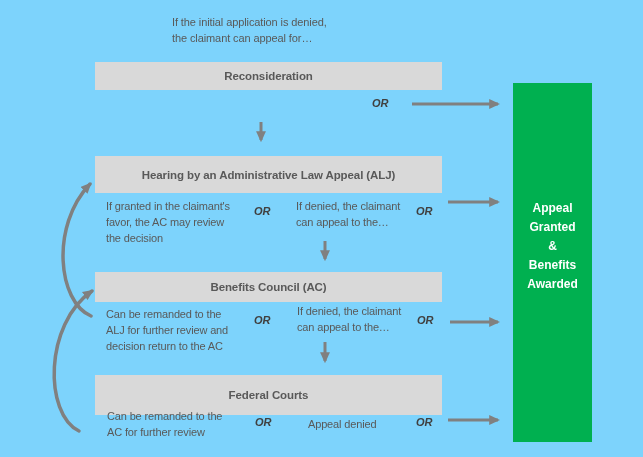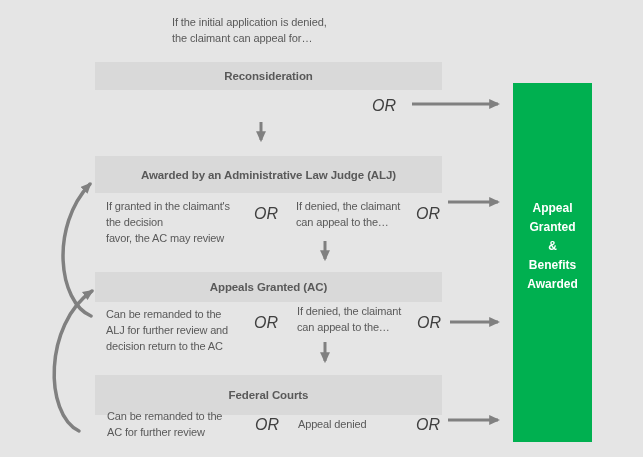--- a/index.html
+++ b/index.html
@@ -6,21 +6,21 @@
     --green:#00b050;
     --box-gray:#d9d9d9;
     --text:#595959;
     --or:#404040;
     --arrow:#808080;
   }
   html,body{margin:0;padding:0;background:#fff;}
   .canvas{
     position:relative;
     width:643px;height:457px;
-    background:#e5e5e5;
+    background:#7dd3fc;
     font-family:"Liberation Sans", sans-serif;
     color:var(--text);
     overflow:hidden;
   }
   .arrows{position:absolute;left:0;top:0;pointer-events:none;}
   .intro{
     position:absolute;left:172px;top:14px;
     font-size:11px;line-height:16px;letter-spacing:-0.1px;
   }
   .stage-box{
@@ -28,21 +28,21 @@
     background:var(--box-gray);
     display:flex;align-items:center;justify-content:center;
   }
   .stage-title{
     font-weight:bold;font-size:11.5px;letter-spacing:-0.1px;color:var(--text);
   }
   .note{
     position:absolute;font-size:11px;line-height:16px;letter-spacing:-0.15px;color:var(--text);
   }
   .or{
-    position:absolute;font-size:16px;font-weight:normal;font-style:italic;
+    position:absolute;font-size:11px;font-weight:bold;font-style:italic;
     color:var(--or);letter-spacing:0;
   }
   .outcome-box{
     position:absolute;left:513px;top:83px;width:79px;height:359px;
     background:var(--green);
     display:flex;flex-direction:column;align-items:center;justify-content:center;
     padding-bottom:32px;box-sizing:border-box;
   }
   .outcome-line{
     color:#ffffff;font-weight:bold;font-size:12px;line-height:19px;text-align:center;
@@ -76,37 +76,37 @@
   <div class="intro">
     <div>If the initial application is denied,</div>
     <div>the claimant can appeal for…</div>
   </div>
 
   <div class="stage-box" style="top:62px;height:28px">
     <span class="stage-title">Reconsideration</span>
   </div>
 
   <div class="stage-box" style="top:156px;height:37px">
-    <span class="stage-title">Awarded by an Administrative Law Judge (ALJ)</span>
+    <span class="stage-title">Hearing by an Administrative Law Appeal (ALJ)</span>
   </div>
 
   <div class="stage-box" style="top:272px;height:30px">
-    <span class="stage-title">Appeals Granted (AC)</span>
+    <span class="stage-title">Benefits Council (AC)</span>
   </div>
 
   <div class="stage-box" style="top:375px;height:40px">
     <span class="stage-title">Federal Courts</span>
   </div>
 
   <span class="or" style="left:372px;top:97px">OR</span>
 
   <div class="note" style="left:106px;top:198px">
     <div>If granted in the claimant's</div>
+    <div>favor, the AC may review</div>
     <div>the decision</div>
-    <div>favor, the AC may review</div>
   </div>
   <span class="or" style="left:254px;top:205px">OR</span>
   <div class="note" style="left:296px;top:198px">
     <div>If denied, the claimant</div>
     <div>can appeal to the…</div>
   </div>
   <span class="or" style="left:416px;top:205px">OR</span>
 
   <div class="note" style="left:106px;top:306px">
     <div>Can be remanded to the</div>
@@ -118,21 +118,21 @@
     <div>If denied, the claimant</div>
     <div>can appeal to the…</div>
   </div>
   <span class="or" style="left:417px;top:314px">OR</span>
 
   <div class="note" style="left:107px;top:408px">
     <div>Can be remanded to the</div>
     <div>AC for further review</div>
   </div>
   <span class="or" style="left:255px;top:416px">OR</span>
-  <div class="note" style="left:298px;top:416px">Appeal denied</div>
+  <div class="note" style="left:308px;top:416px">Appeal denied</div>
   <span class="or" style="left:416px;top:416px">OR</span>
 
   <div class="outcome-box">
     <div class="outcome-line">Appeal</div>
     <div class="outcome-line">Granted</div>
     <div class="outcome-line">&amp;</div>
     <div class="outcome-line">Benefits</div>
     <div class="outcome-line">Awarded</div>
   </div>
 

